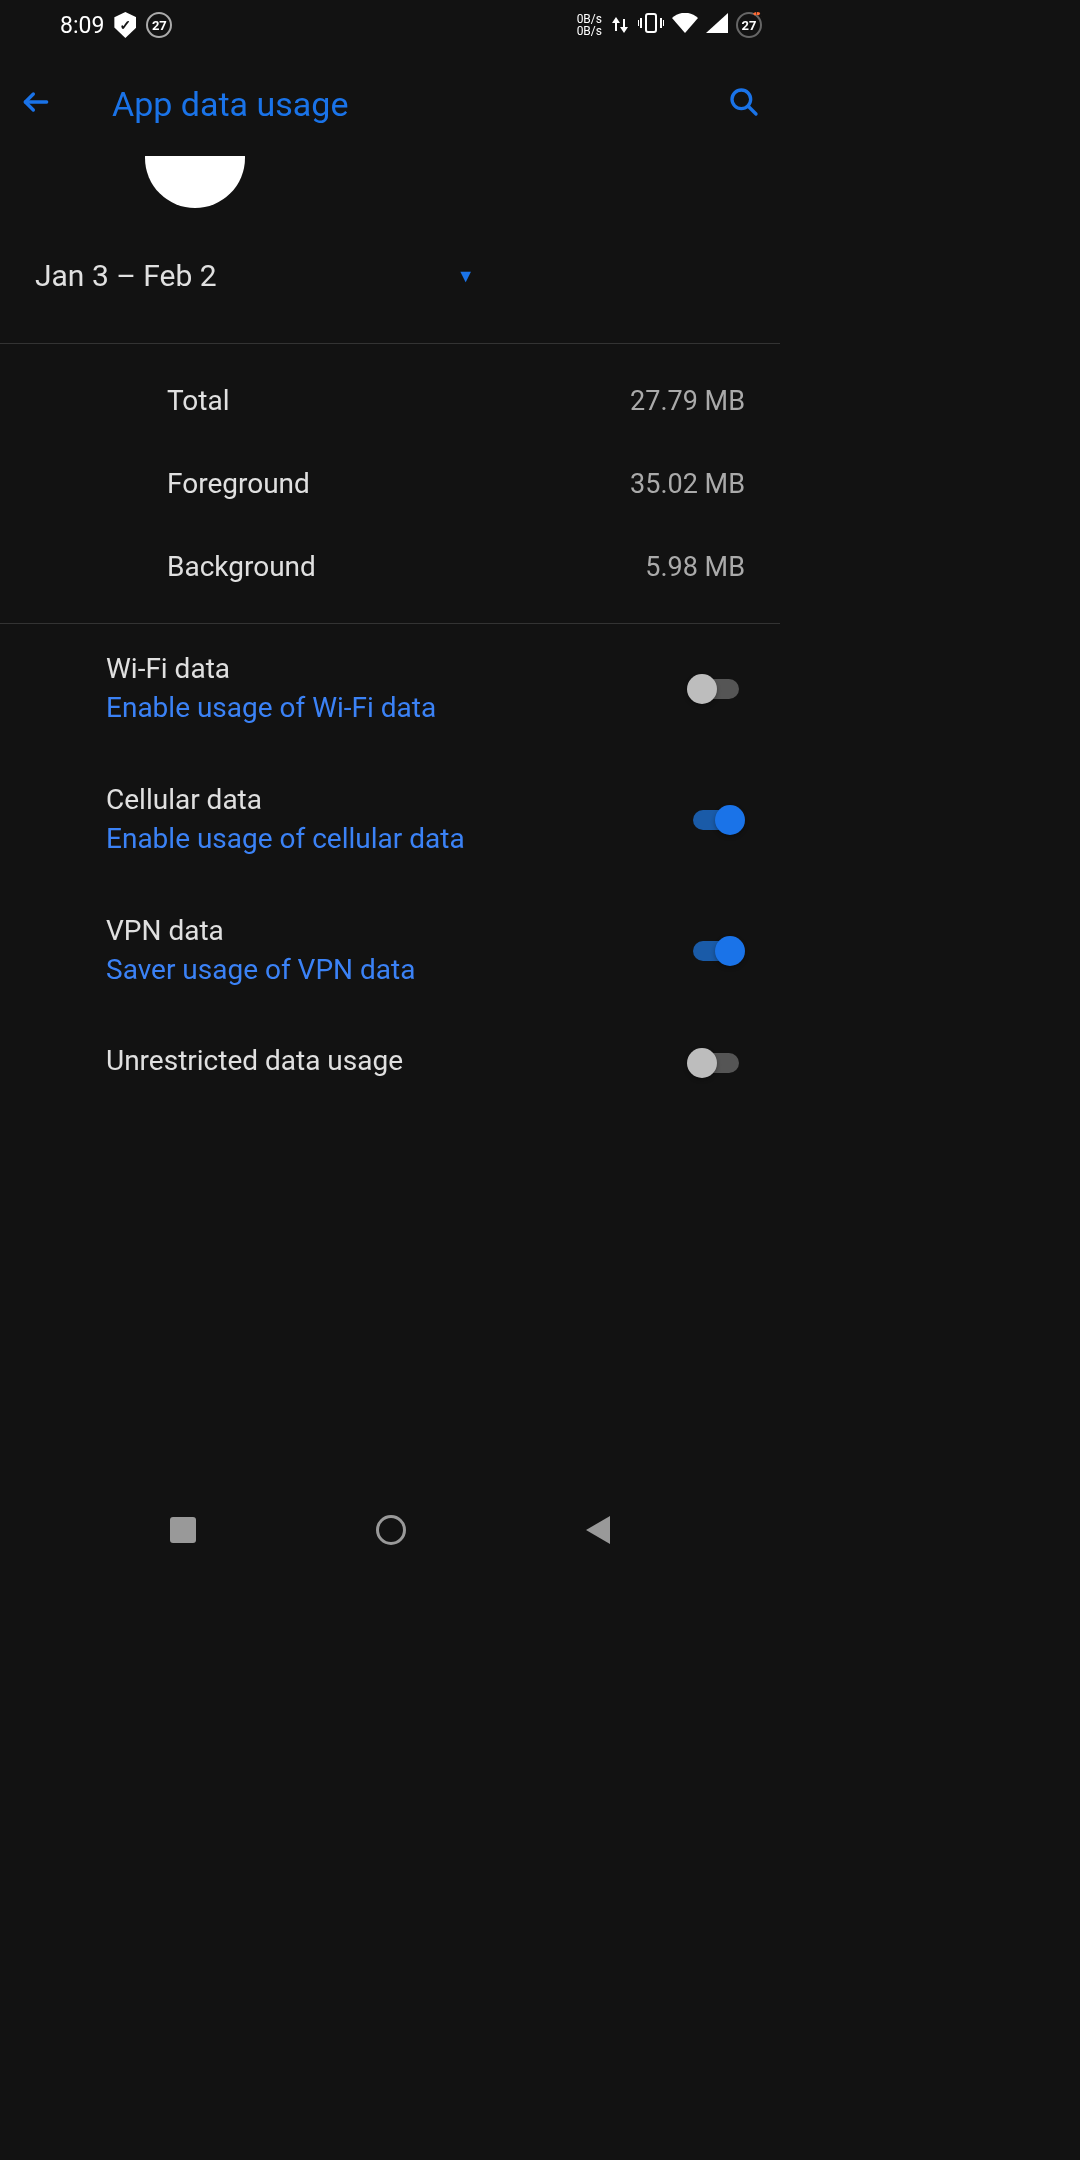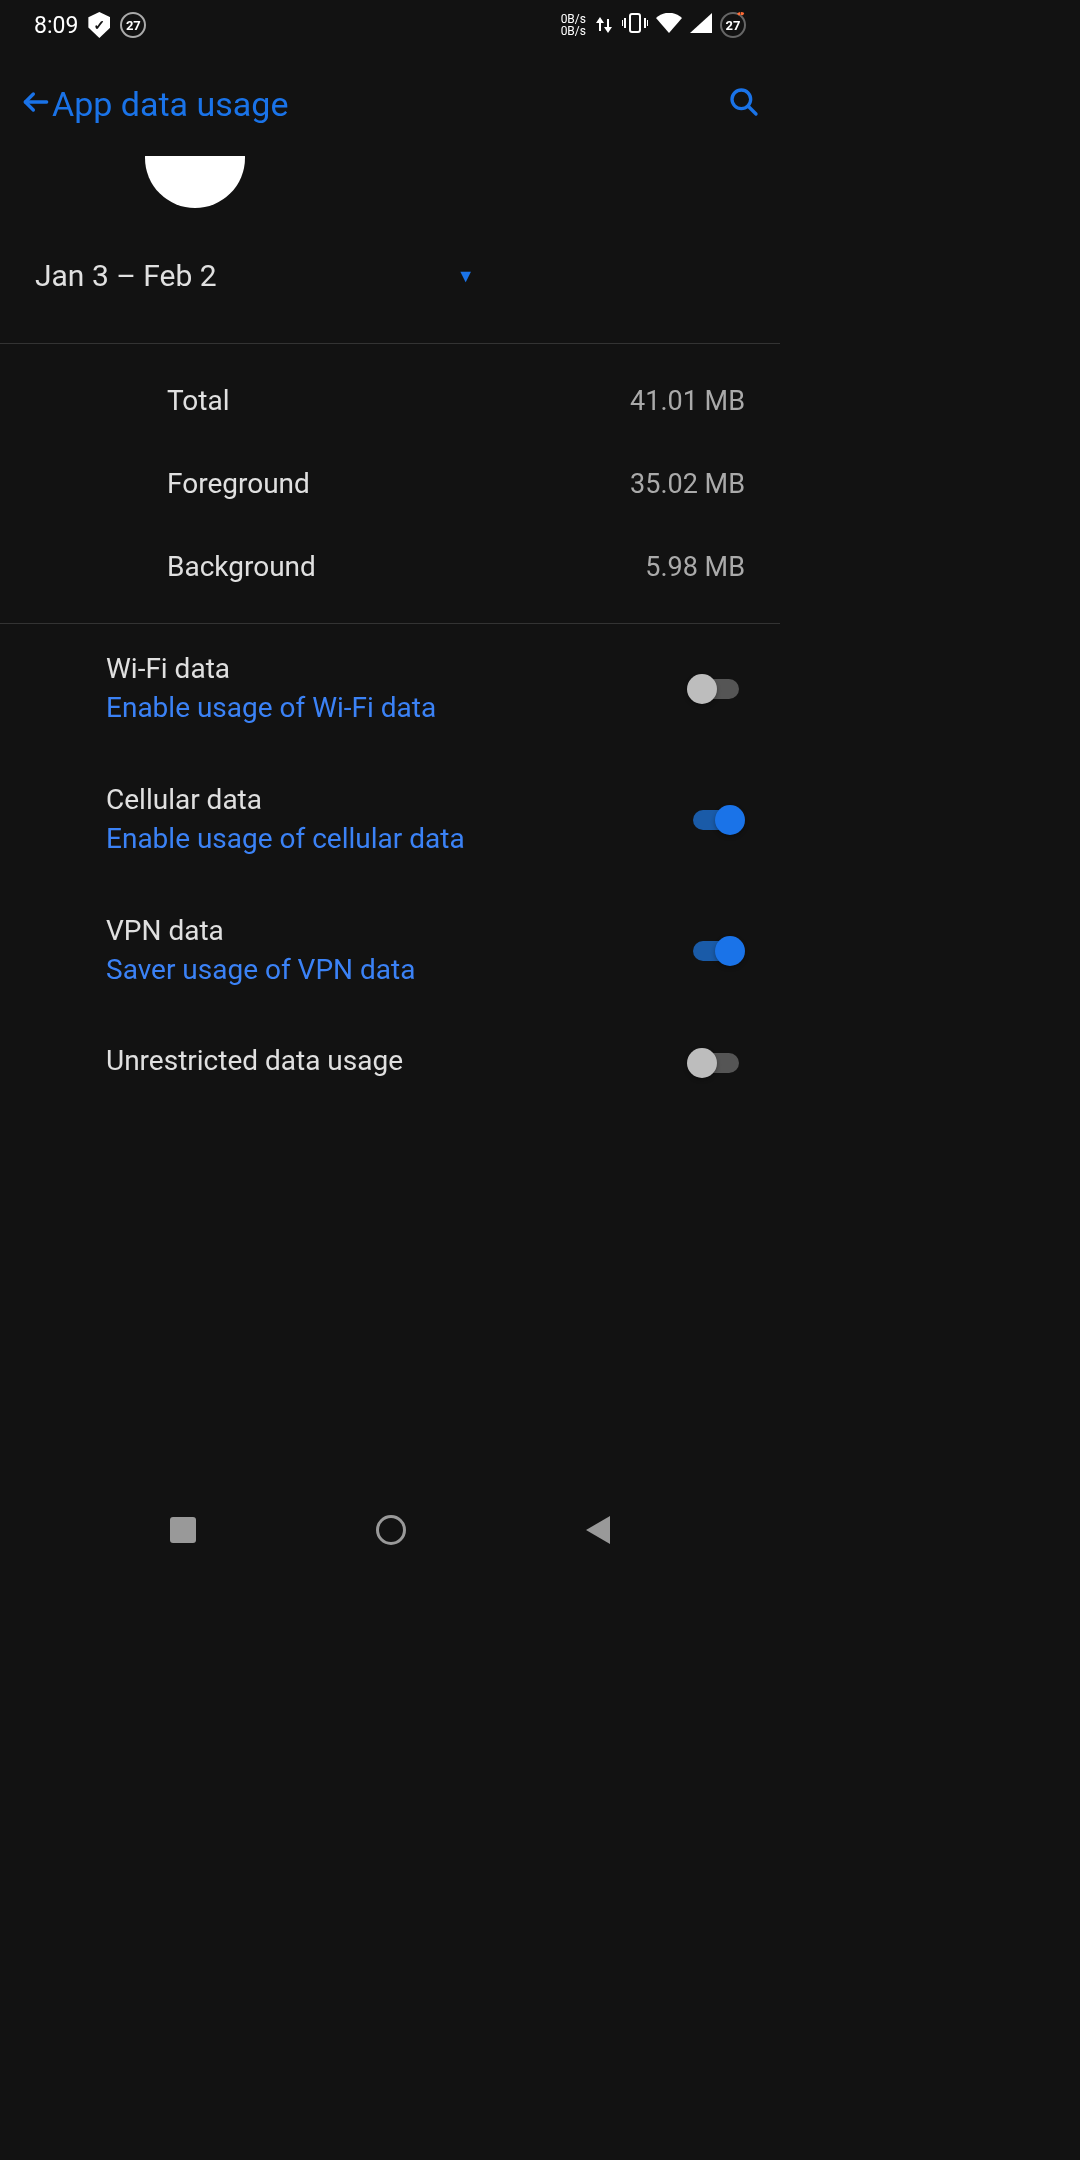--- a/index.html
+++ b/index.html
@@ -14,23 +14,24 @@
       font-family: Roboto, -apple-system, sans-serif;
       color: #e0e0e0;
       overflow: hidden;
       position: relative;
     }
     .status-bar {
       height: 50px;
       display: flex;
       align-items: center;
       justify-content: space-between;
-      padding: 0 34px;
+      padding: 0 18px;
       font-size: 22px;
       color: #fff;
+      margin-left: 42px;
     }
     .status-left {
       display: flex;
       align-items: center;
       gap: 10px;
     }
     .status-right {
       display: flex;
       align-items: center;
       gap: 8px;
@@ -93,20 +94,21 @@
       line-height: 1;
       text-align: right;
       color: #fff;
     }
     .arrows-icon svg { display: block; }
     .app-bar {
       height: 108px;
       display: flex;
       align-items: center;
       padding: 0 20px;
+      gap: 60px;
     }
     .back-btn {
       color: #1a73e8;
     }
     .app-bar-title {
       font-size: 34px;
       color: #1a73e8;
       font-weight: 400;
       flex: 1;
     }
@@ -311,21 +313,21 @@
 <div class="date-range">
   <span class="date-text">Jan 3 – Feb 2</span>
   <span class="dropdown-arrow">▼</span>
 </div>
 
 <div class="divider"></div>
 
 <div class="stats-section">
   <div class="stat-row">
     <span class="stat-label">Total</span>
-    <span class="stat-value">41.01 MB</span>
+    <span class="stat-value">27.79 MB</span>
   </div>
   <div class="stat-row">
     <span class="stat-label">Foreground</span>
     <span class="stat-value">35.02 MB</span>
   </div>
   <div class="stat-row">
     <span class="stat-label">Background</span>
     <span class="stat-value">5.98 MB</span>
   </div>
 </div>

